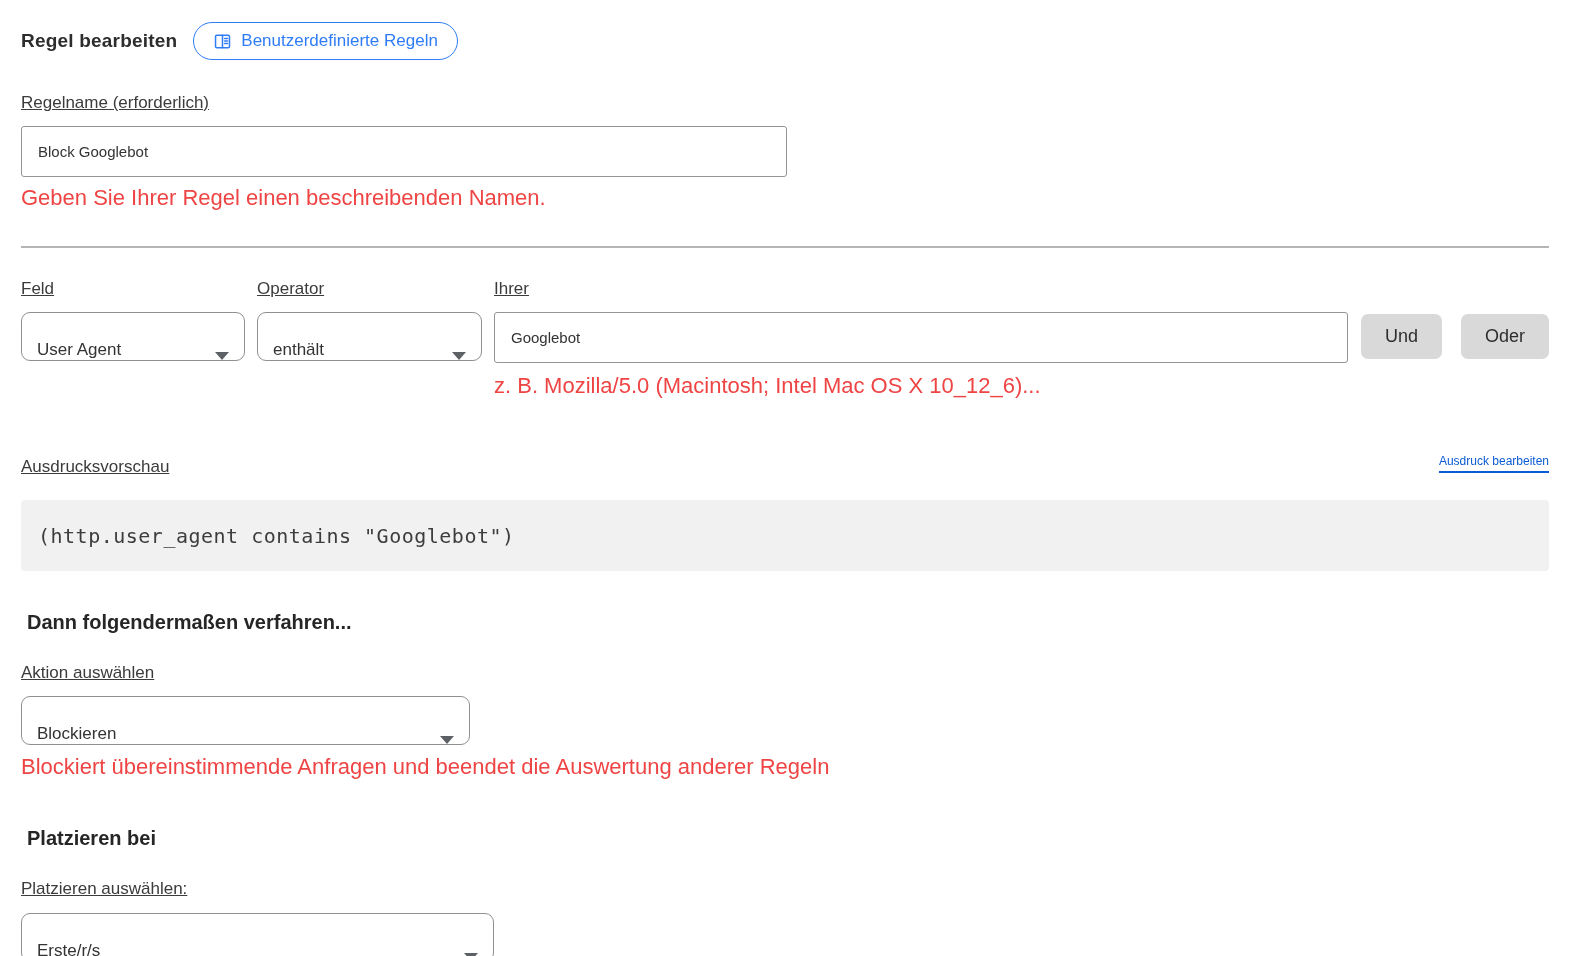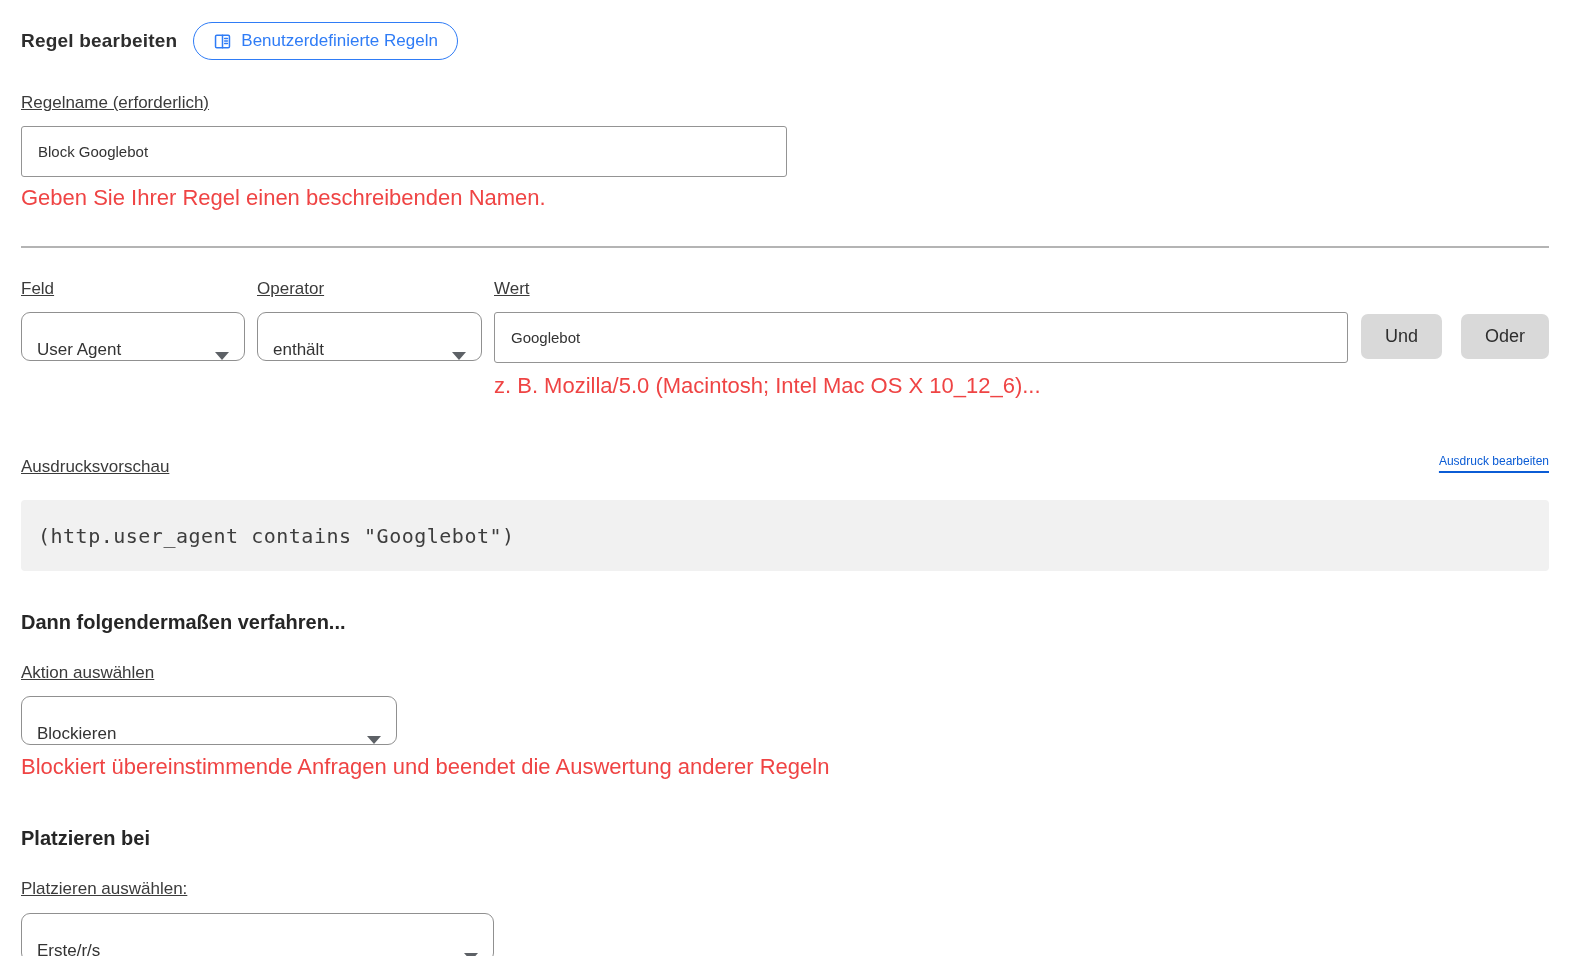--- a/index.html
+++ b/index.html
@@ -153,28 +153,28 @@
   }
   .code-block code {
     font-family: "DejaVu Sans Mono", "Liberation Mono", monospace;
     font-size: 20px;
     color: #3d3d3d;
     letter-spacing: 0.5px;
   }
 
   
   .section-heading {
-    margin: 0;
+    margin: 6px;
     font-size: 20px;
     font-weight: 700;
     color: #262626;
   }
   .action-section { margin-top: 40px; }
   .action-section .field-label { margin-top: 26px; }
-  .action-section .select-box { margin-top: 11px; width: 376px; }
+  .action-section .select-box { margin-top: 11px; width: 449px; }
   .action-section .help-text { margin-top: 10px; }
 
   .placement-section { margin-top: 48px; }
   .placement-section .field-label { margin-top: 26px; }
   .placement-section .select-box { margin-top: 12px; width: 473px; }
 </style>
 </head>
 <body>
 
 <div class="title-row">
@@ -212,21 +212,21 @@
 
   <div class="cond-col col-operator">
     <label class="field-label">Operator</label>
     <div class="select-box" role="combobox">
       <span>enthält</span>
       <span class="caret"></span>
     </div>
   </div>
 
   <div class="cond-col col-value">
-    <label class="field-label">Wert</label>
+    <label class="field-label">Ihrer</label>
     <input class="text-input" type="text" value="Googlebot" style="">
     <div class="help-text">z. B. Mozilla/5.0 (Macintosh; Intel Mac OS X 10_12_6)...</div>
   </div>
 
   <div class="cond-buttons">
     <button class="gray-btn">Und</button>
     <button class="gray-btn">Oder</button>
   </div>
 </div>
 

